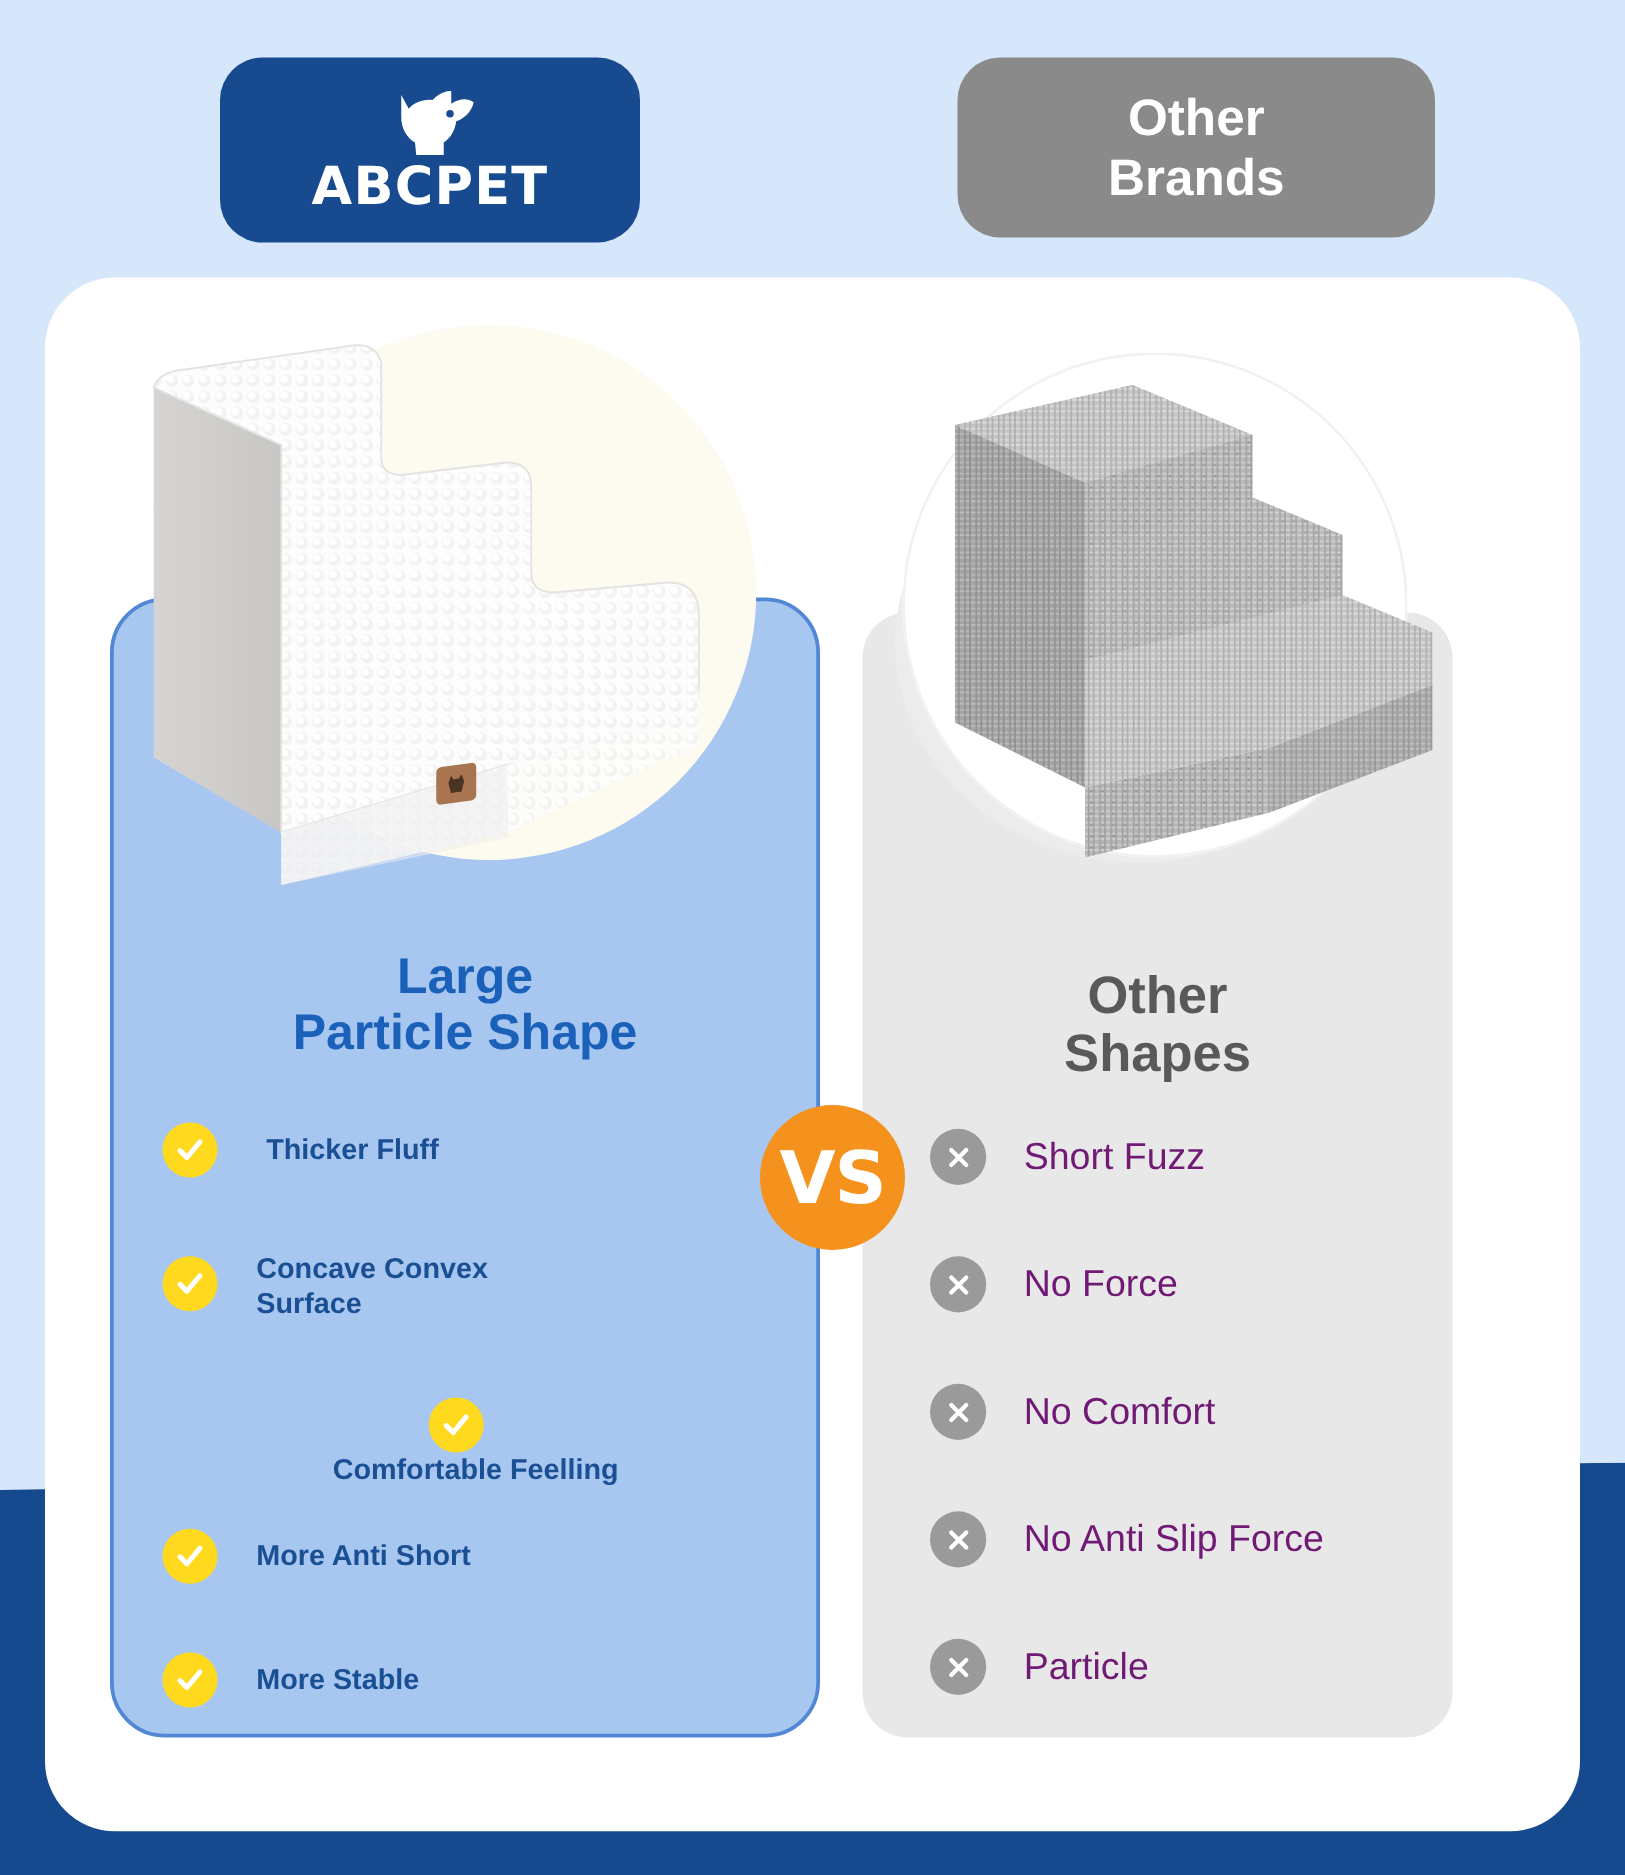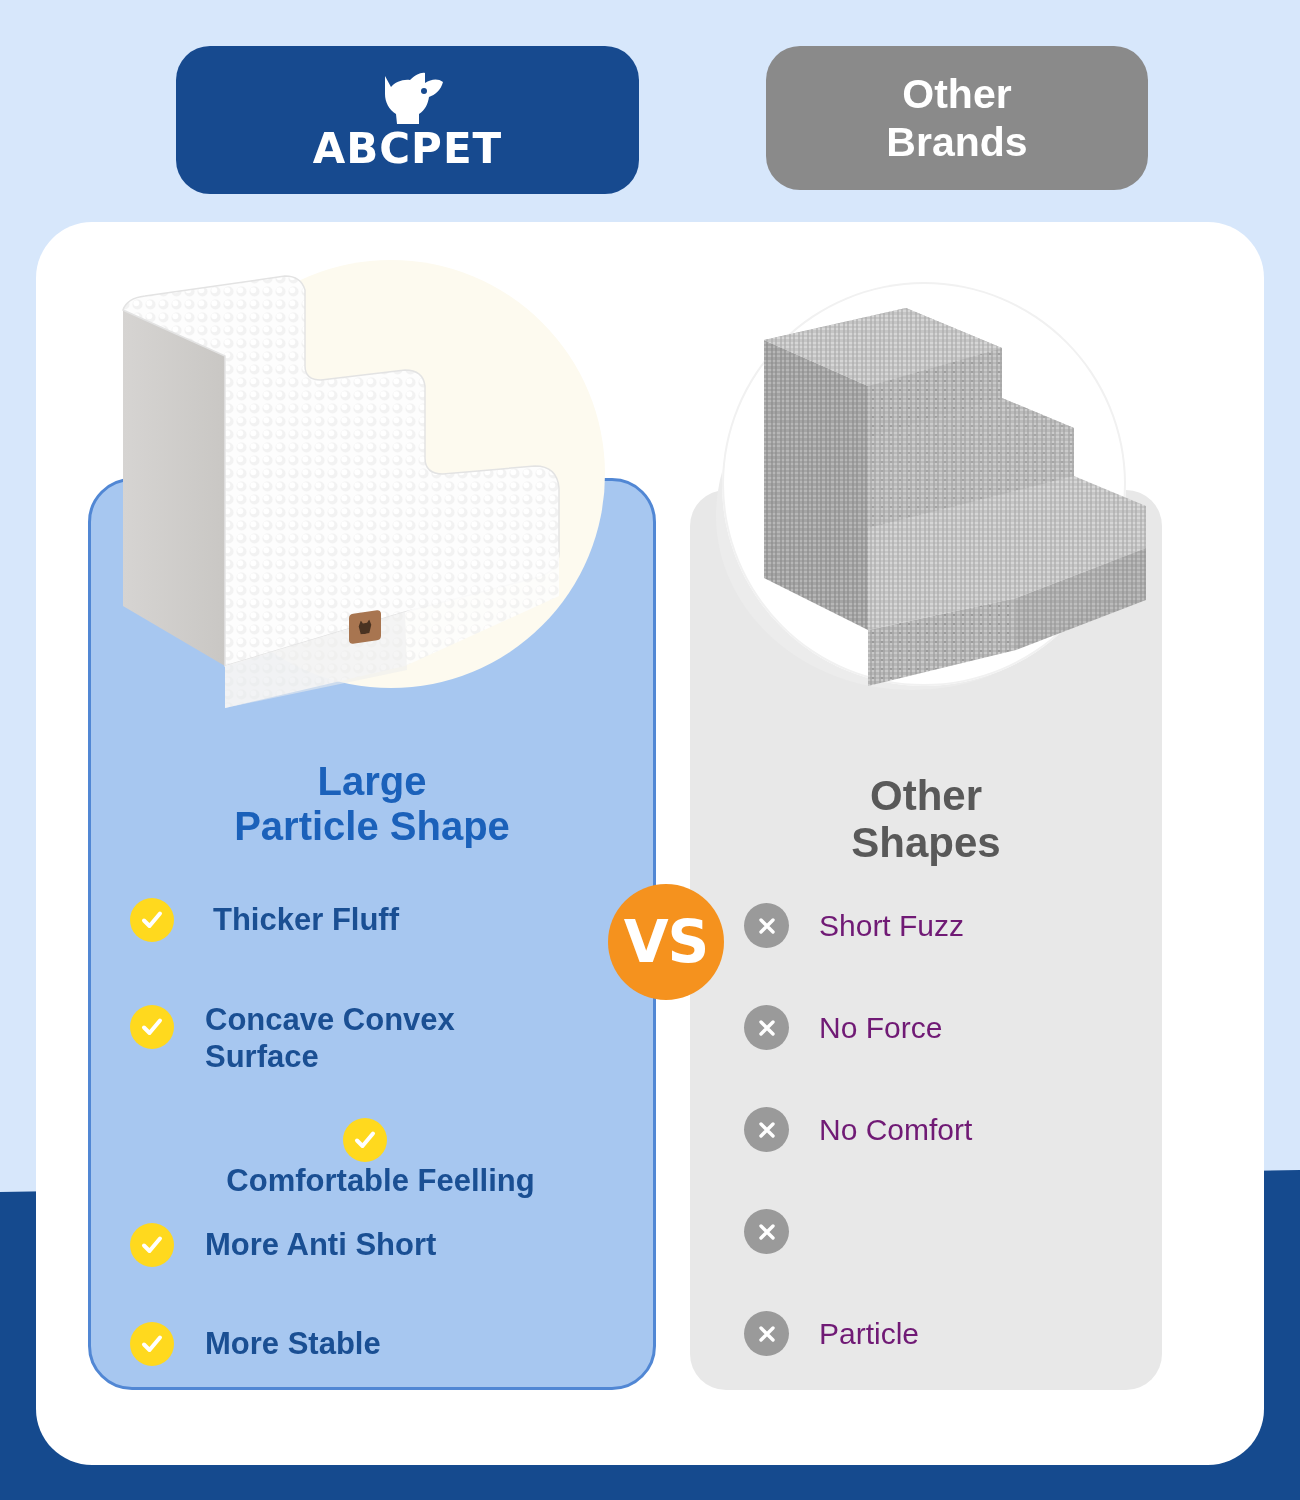--- a/index.html
+++ b/index.html
@@ -27,21 +27,21 @@
   .badge-row {
     position:absolute; top:46px; left:0; width:1300px; height:150px;
   }
   .badge {
     position:absolute;
     border-radius:34px;
     display:flex; flex-direction:column;
     align-items:center; justify-content:center;
   }
   .badge-brand {
-    left:176px; top:0; width:463px; height:148px;
+    left:176px; top:0; width:336px; height:148px;
     background:#174a8f;
   }
   .logo-mark { width:86px; height:56px; margin-bottom:2px; }
   .brand-word {
     color:#ffffff;
     font-size:42px; font-weight:bold;
     letter-spacing:1px;
     line-height:1;
     font-family:"DejaVu Sans", sans-serif;
   }
@@ -148,21 +148,21 @@
     display:flex; align-items:center; justify-content:center;
   }
   .icon-x {
     flex:0 0 auto;
     width:45px; height:45px; border-radius:50%;
     background:#9a9a9a;
     display:flex; align-items:center; justify-content:center;
   }
   .feat-label-left {
     margin-left:31px;
-    color:#1a4f93; font-size:31px; font-weight:bold;
+    color:#1a4f93; font-size:23px; font-weight:bold;
     line-height:1.2;
     font-family:"Liberation Sans", sans-serif;
   }
   .feat-label-right {
     margin-left:30px;
     color:#701a75; font-size:30px;
     line-height:1.2;
     font-family:"Liberation Sans", sans-serif;
   }
 
@@ -367,20 +367,21 @@
       </span>
       <span class="feat-label-right">No Comfort</span>
     </div>
 
     <div class="feat-row" style="top:306px;">
       <span class="icon-x">
         <svg width="24" height="24" viewBox="0 0 24 24">
             <path d="M6 6 L18 18 M18 6 L6 18" stroke="#ffffff" stroke-width="3.4" stroke-linecap="round"></path>
           </svg>
       </span>
+      <span class="feat-label-right">No Anti Slip Force</span>
     </div>
 
     <div class="feat-row" style="top:408px;">
       <span class="icon-x">
         <svg width="24" height="24" viewBox="0 0 24 24">
             <path d="M6 6 L18 18 M18 6 L6 18" stroke="#ffffff" stroke-width="3.4" stroke-linecap="round"></path>
           </svg>
       </span>
       <span class="feat-label-right">Particle</span>
     </div>

